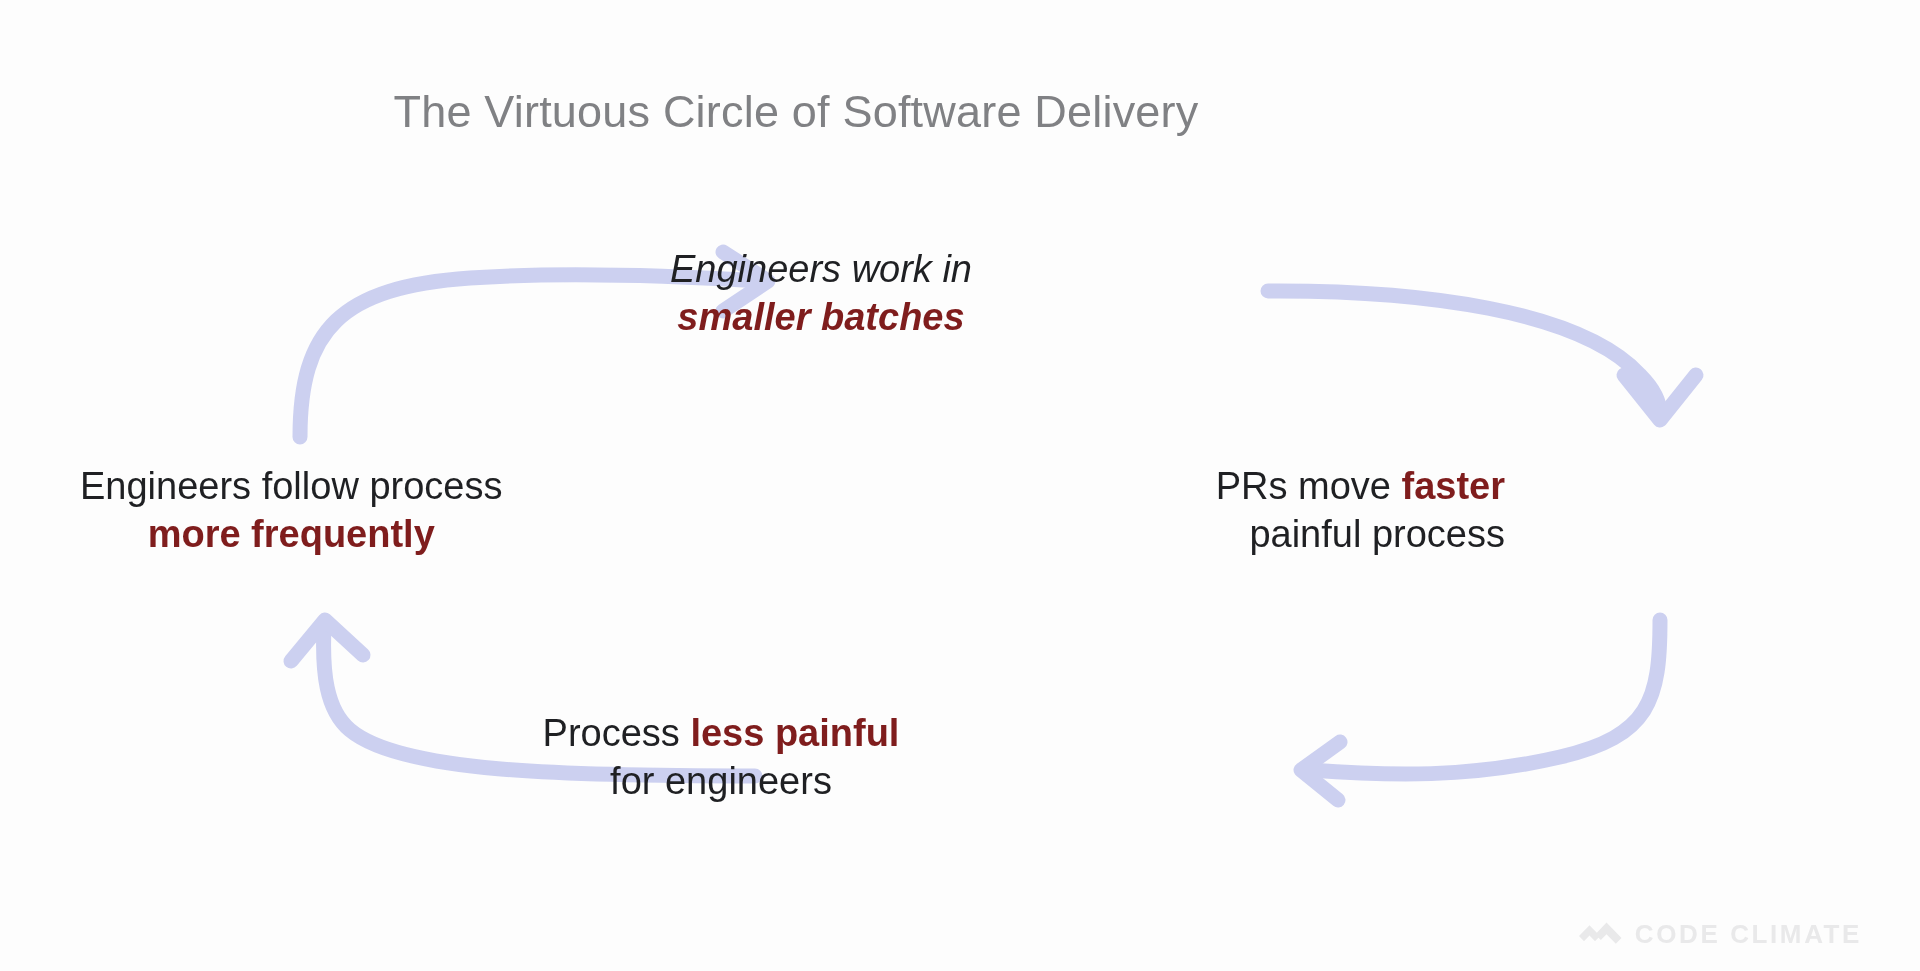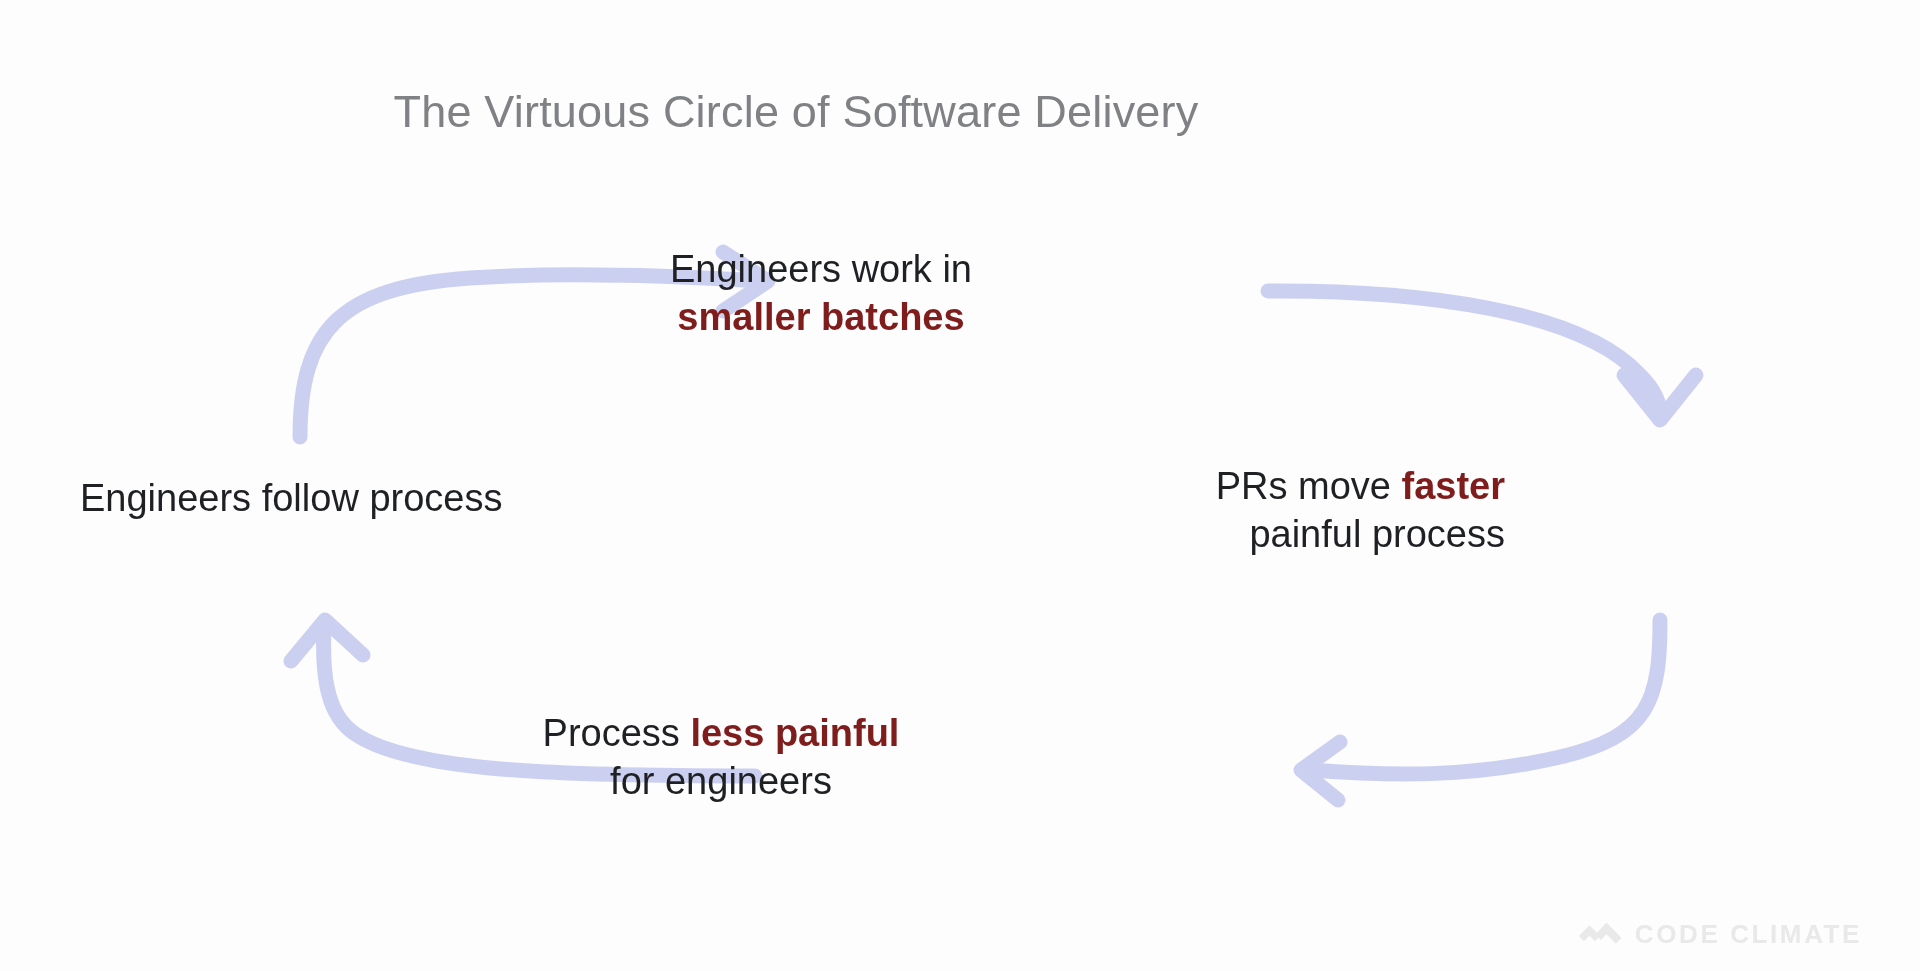--- a/index.html
+++ b/index.html
@@ -56,20 +56,21 @@
   .node b {
     font-weight: 700;
     color: #7f1d1d;
   }
 
   #node-top {
     left: 0;
     top: 246px;
     width: 1748px;
     text-align: center;
+    font-style: italic;
   }
   
   #node-top .inner {
     display: inline-block;
     text-align: center;
     transform: translateX(-53px);
   }
 
   #node-right {
     right: 415px;
@@ -86,21 +87,20 @@
   #node-bottom .inner {
     display: inline-block;
     text-align: center;
     transform: translateX(-53px);
   }
 
   #node-left {
     left: 80px;
     top: 463px;
     text-align: center;
-    margin-top: 12px;
   }
 
   
   .logo {
     position: absolute;
     right: 58px;
     bottom: 24px;
     display: flex;
     align-items: center;
     gap: 13px;
@@ -169,20 +169,21 @@
     <span class="inner">
       <span class="line">
         <span>Process </span><b>less painful</b>
       </span>
       <span class="line">for engineers</span>
     </span>
   </div>
 
   <div class="node" id="node-left">
     <span class="line">Engineers follow process</span>
+    <span class="line"><b>more frequently</b></span>
   </div>
 
   <div class="logo">
     <svg class="logo-mark" viewBox="0 0 44 25" xmlns="http://www.w3.org/2000/svg">
       <path d="M11.5 3.2 L22.0 14.0 L17.0 19.2 L11.5 13.5 L6.0 19.2 L1.0 14.0 Z" fill="#e9e9ea"></path>
       <path d="M28.5 0.5 L43.5 16.0 L37.8 21.8 L28.5 12.2 L22.8 18.1 L17.2 12.4 Z" fill="#e9e9ea"></path>
     </svg>
     <span class="logo-word">CODE CLIMATE</span>
   </div>
 

